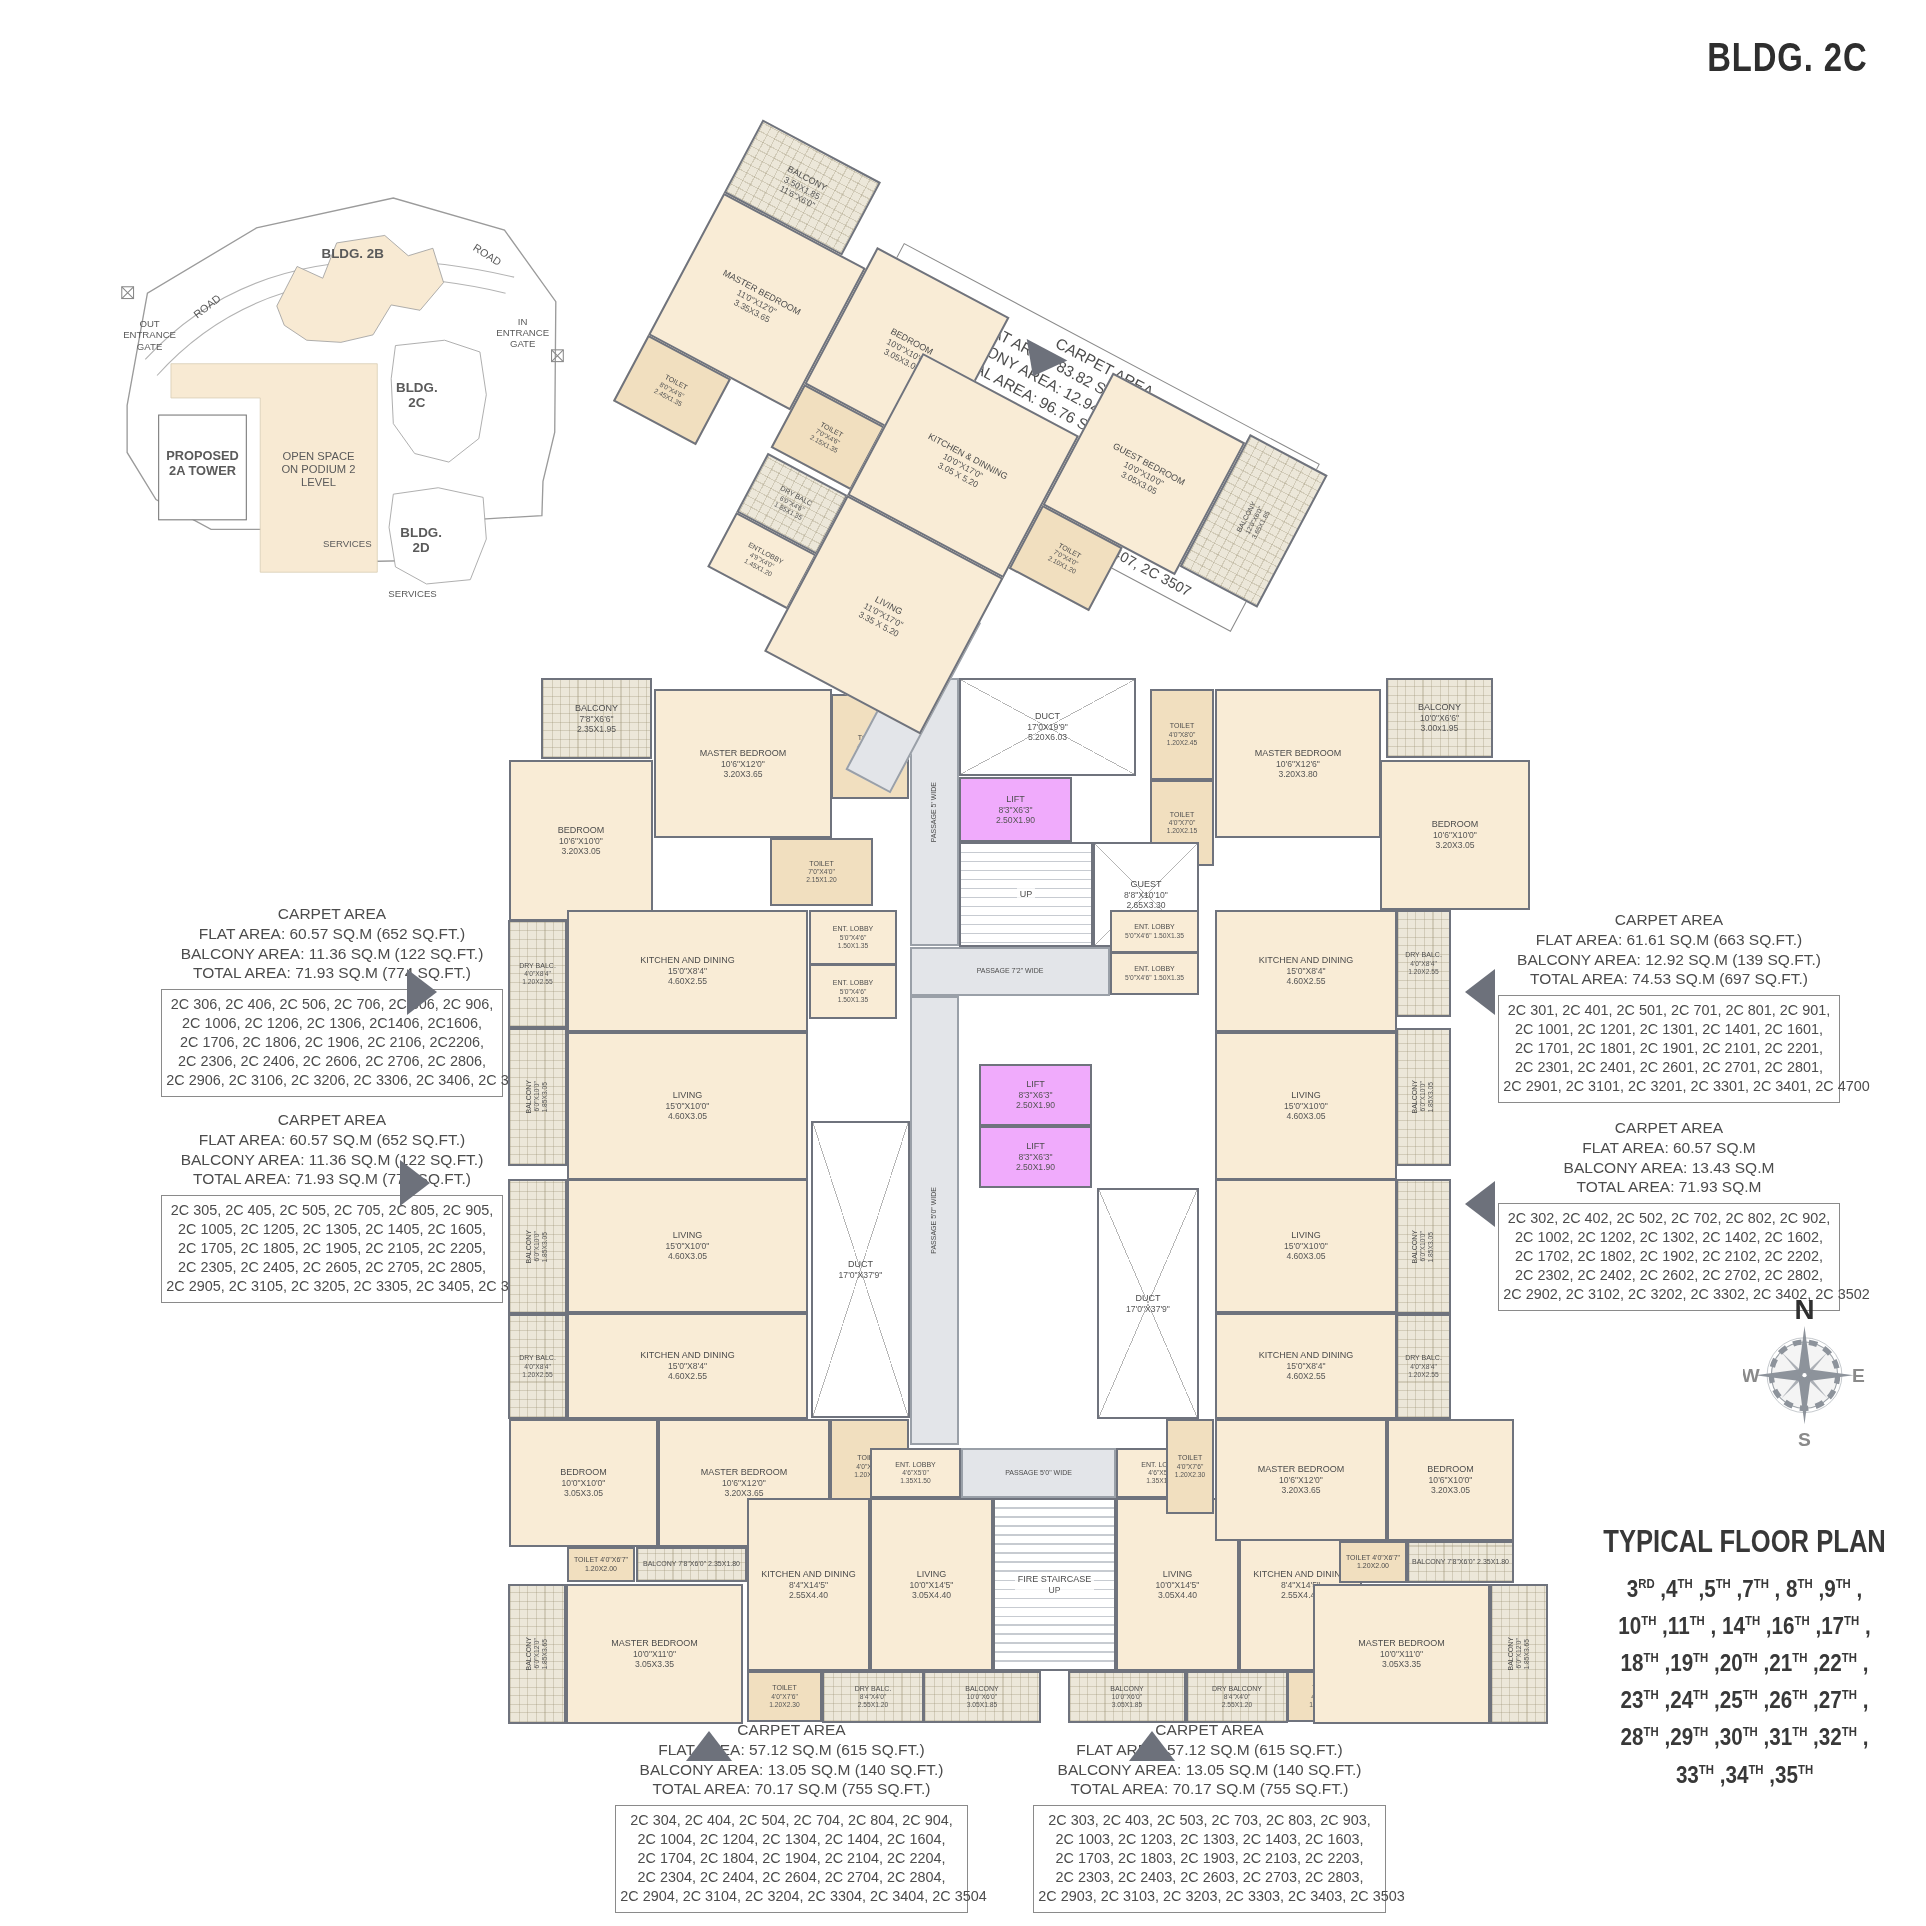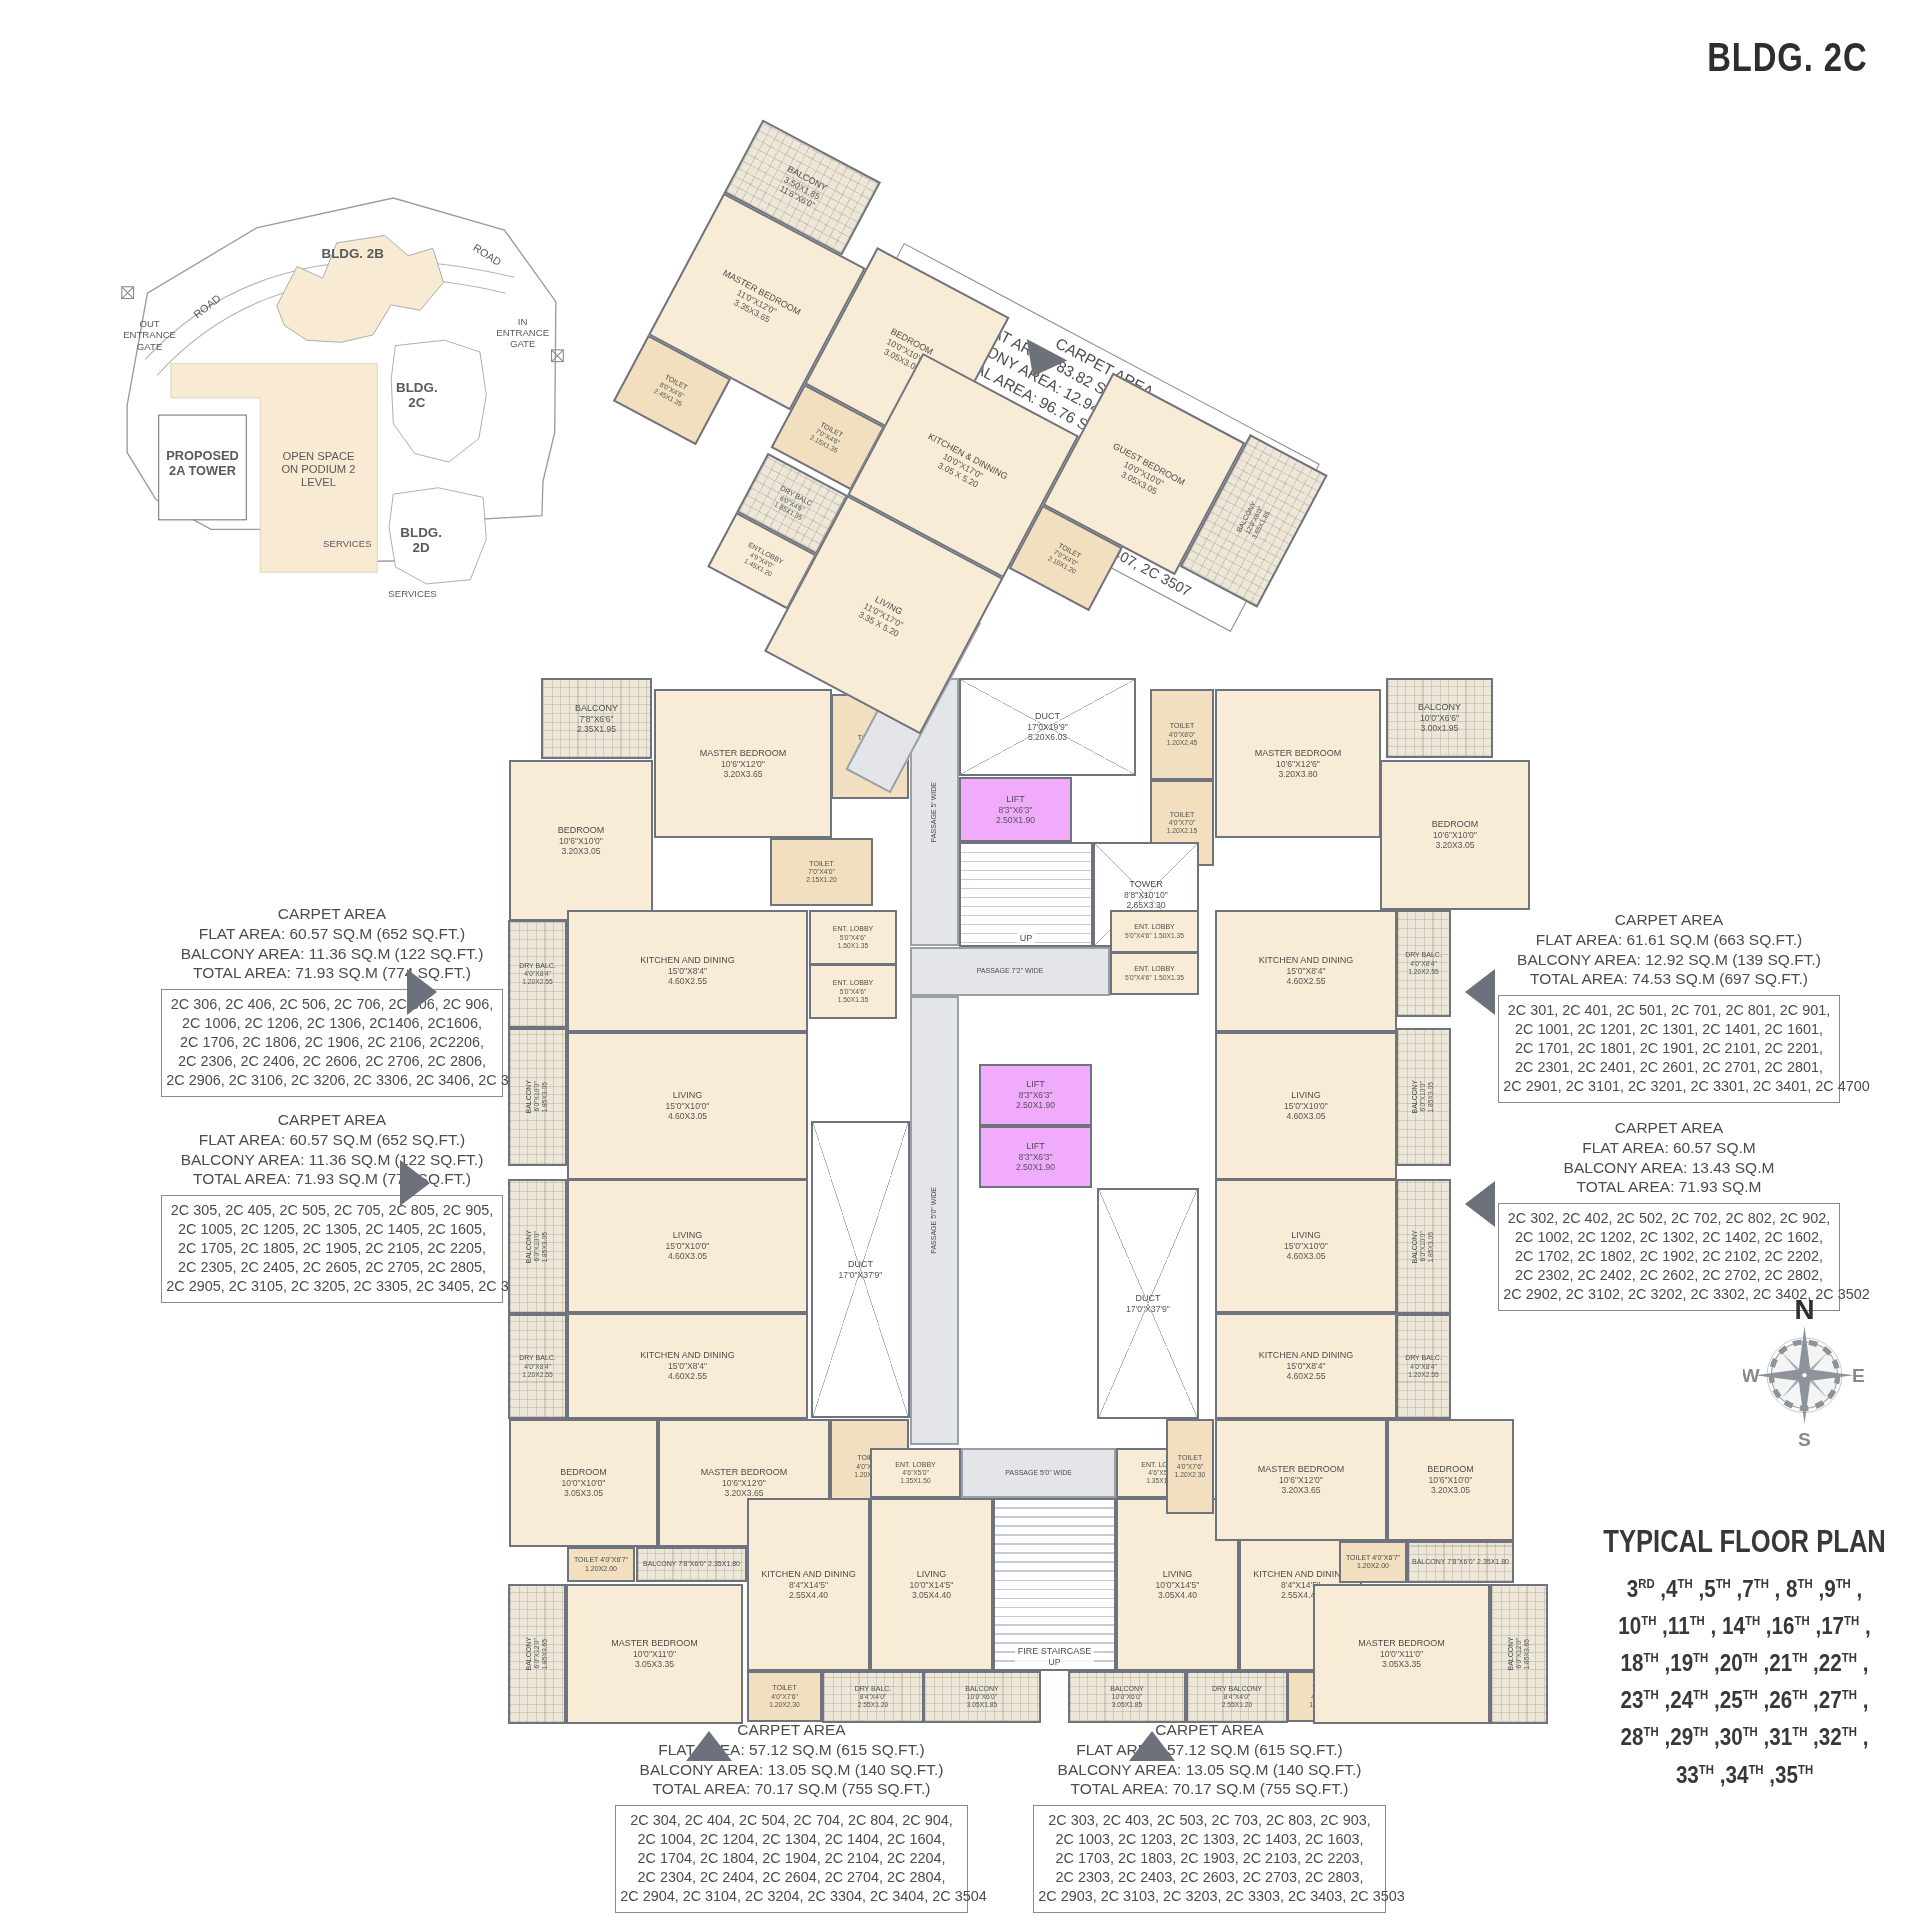--- a/index.html
+++ b/index.html
@@ -29,21 +29,21 @@
   .room.balc{background-color:#ece7d9;
      background-image:repeating-linear-gradient(0deg,rgba(150,140,110,.30) 0 1.1px,transparent 1.1px 8.6px),
                       repeating-linear-gradient(90deg,rgba(150,140,110,.30) 0 1.1px,transparent 1.1px 8.6px);}
   .room.toilet{background:#f1dfbf;}
   .room.passage{background:#e3e5e9;border-color:#9aa0a8;}
   .room.lift{background:#f0abfc;}
   .room.duct{background:#ffffff;
      background-image:linear-gradient(to bottom right,transparent 49.75%,#b5b5b5 49.75%,#b5b5b5 50.25%,transparent 50.25%),
                       linear-gradient(to top right,transparent 49.75%,#b5b5b5 49.75%,#b5b5b5 50.25%,transparent 50.25%);}
   .room.stairs{background-color:#fff;
-     background-image:repeating-linear-gradient(180deg,#ffffff 0 7.5px,#c7cbd1 7.5px 9px);align-items:flex-end;}
+     background-image:repeating-linear-gradient(180deg,#ffffff 0 7.5px,#c7cbd1 7.5px 9px);}
   .room.stairs .lbl{background:rgba(255,255,255,.8);padding:1.6px 3.2px;}
   .room.v .lbl{writing-mode:vertical-rl;transform:rotate(180deg);}
   .room.small .rn{font-size:7px;}
   .room.small .rd{font-size:6.7px;}
   
   .arrow{position:absolute;width:0;height:0;border-style:solid;}
   .arrow.right{border-width:23.5px 0 23.5px 30px;border-color:transparent transparent transparent #6d717b;}
   .arrow.left{border-width:23.5px 30px 23.5px 0;border-color:transparent #6d717b transparent transparent;}
   .arrow.up{border-width:0 23.5px 30px 23.5px;border-color:transparent transparent #6d717b transparent;}
   .arrow.downrot{border-width:30px 23.5px 0 23.5px;border-color:#6d717b transparent transparent transparent;transform:rotate(28deg);}
@@ -589,21 +589,21 @@
         <div class="rd">2.50X1.90</div>
       </div>
     </div>
     <div class="room stairs" style="left: 959px; top: 842px; width: 134px; height: 105px;">
       <div class="lbl">
         <div class="rn">UP</div>
       </div>
     </div>
     <div class="room duct" style="left: 1093px; top: 842px; width: 106px; height: 105px;">
       <div class="lbl">
-        <div class="rn">TOWER</div>
+        <div class="rn">GUEST</div>
         <div class="rd">8'8"X10'10"</div>
         <div class="rd">2.65X3.30</div>
       </div>
     </div>
     <div class="room passage small" style="left: 910px; top: 947px; width: 200px; height: 49px;">
       <div class="lbl">
         <div class="rn">PASSAGE 7'2" WIDE</div>
       </div>
     </div>
     <div class="room small" style="left: 1110px; top: 910px; width: 89px; height: 43px;">

